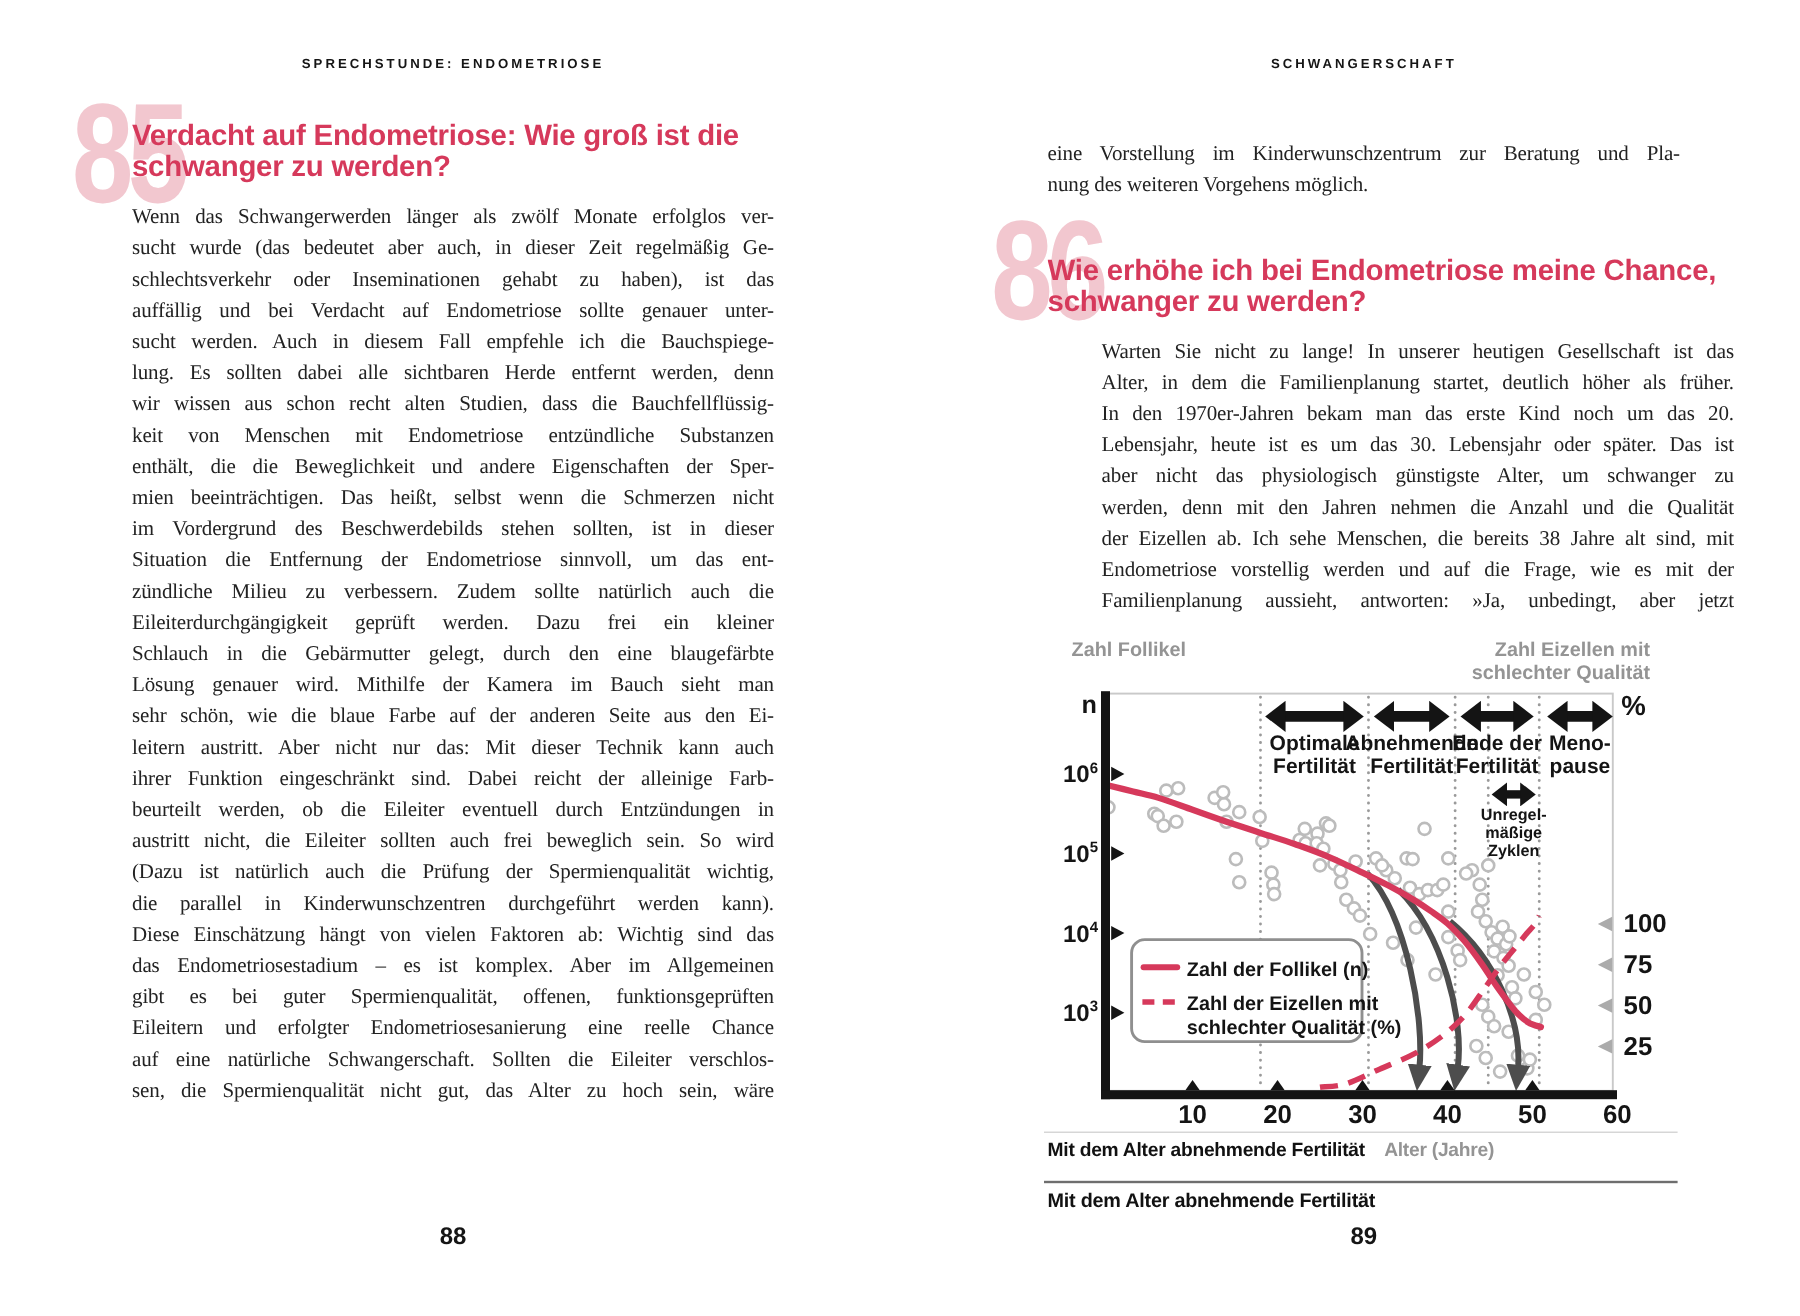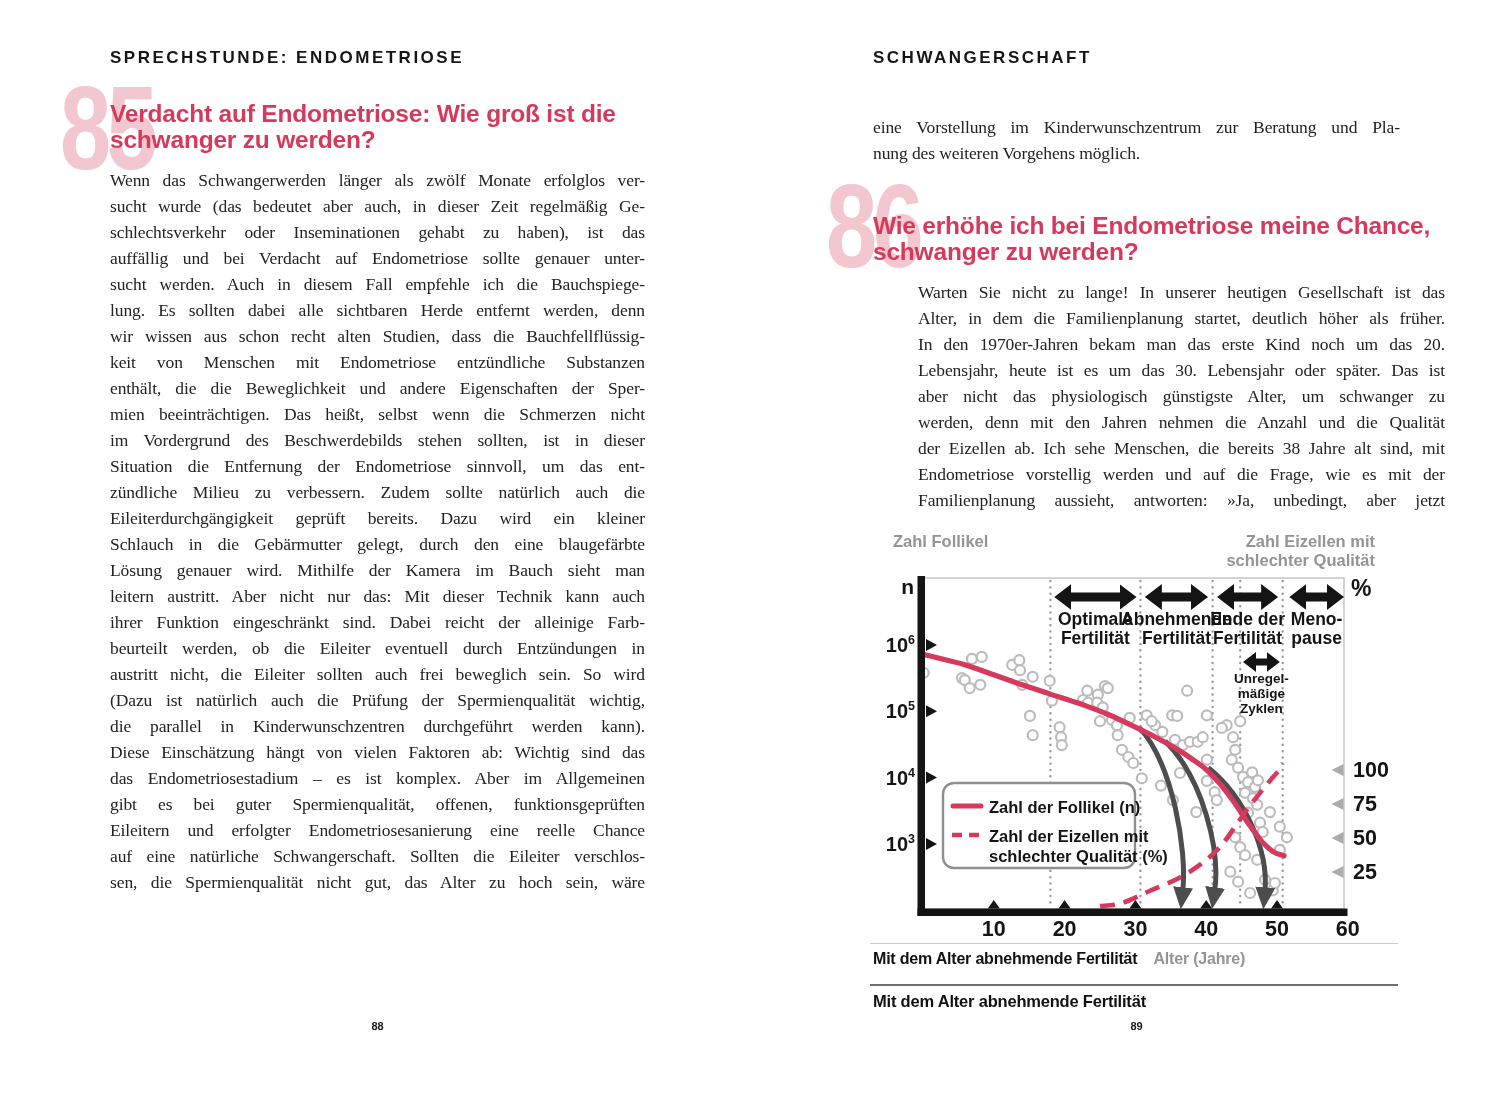--- a/index.html
+++ b/index.html
@@ -2,37 +2,37 @@
 <html style="--accent: #d6395b; --pink: #f2c7cf; --graylab: #949494;"><head>
 <meta charset="utf-8">
 <style>
   :root{
     --accent:#d6395b; --pink:#f2c7cf; --ink:#1c1c1c; --graylab:#949494;
   }
   html,body{margin:0;padding:0;}
   body{width:1500px;height:1097px;background:#fff;position:relative;overflow:hidden;
        font-family:"Liberation Sans",sans-serif;color:var(--ink);}
   .abs{position:absolute;}
-  .running-head{top:48px;font-size:17px;font-weight:700;letter-spacing:2.5px;text-align:left;color:#151515;}
+  .running-head{top:48px;font-size:11px;font-weight:700;letter-spacing:2.5px;text-align:center;color:#151515;}
   #run-left{left:110px;width:535px;}
   #run-right{left:873px;width:527px;}
   .chapnum{font-weight:700;font-size:118px;line-height:.85;color:var(--pink);
            letter-spacing:-6px;transform:scaleX(.78);transform-origin:left top;}
   #num85{left:60px;top:78px;}
   #num86{left:826px;top:176px;}
   .qhead{color:var(--accent);font-weight:700;font-size:24.5px;line-height:31px;letter-spacing:-.2px;}
   #qhead-left{left:110px;top:101px;width:560px;}
   #qhead-right{left:873px;top:213px;width:560px;}
   .bodycol{font-family:"Liberation Serif",serif;font-size:17.5px;color:#222;letter-spacing:-.1px;}
   #body-left{left:110px;top:167px;width:535px;}
   #intro-right{left:873px;top:114px;width:527px;}
   #body-right{left:882px;top:279px;width:527px;margin-left:36px;}
   .tline{height:26px;line-height:26px;text-align:justify;text-align-last:justify;overflow:hidden;white-space:normal;}
   .tline.plain{text-align:left;text-align-last:left;}
-  .pagenum{top:1020px;font-weight:700;font-size:11px;text-align:center;color:#151515;}
+  .pagenum{top:1020px;font-weight:700;font-size:20px;text-align:center;color:#151515;}
   #pn-left{left:110px;width:535px;}
   #pn-right{left:873px;width:527px;}
   #chart-svg{left:860px;top:520px;width:540px;height:430px;}
   .figrule{height:0;border-top:1.5px solid #cdcdcd;}
   #rule1{left:870px;top:943px;width:528px;}
   #rule2{left:870px;top:984px;width:528px;border-top:2px solid #6e6e6e;}
   .figcap{font-weight:700;font-size:16px;letter-spacing:-.2px;color:#111;display:flex;gap:16px;align-items:baseline;}
   #cap1{left:873px;top:950px;width:527px;}
   #cap1 .xaxislab{color:var(--graylab);font-weight:700;}
   #cap2{left:873px;top:992px;width:527px;font-size:16.5px;}
@@ -53,23 +53,24 @@
     <div class="tline">auffällig und bei Verdacht auf Endometriose sollte genauer unter-</div>
     <div class="tline">sucht werden. Auch in diesem Fall empfehle ich die Bauchspiege-</div>
     <div class="tline">lung. Es sollten dabei alle sichtbaren Herde entfernt werden, denn</div>
     <div class="tline">wir wissen aus schon recht alten Studien, dass die Bauchfellflüssig-</div>
     <div class="tline">keit von Menschen mit Endometriose entzündliche Substanzen</div>
     <div class="tline">enthält, die die Beweglichkeit und andere Eigenschaften der Sper-</div>
     <div class="tline">mien beeinträchtigen. Das heißt, selbst wenn die Schmerzen nicht</div>
     <div class="tline">im Vordergrund des Beschwerdebilds stehen sollten, ist in dieser</div>
     <div class="tline">Situation die Entfernung der Endometriose sinnvoll, um das ent-</div>
     <div class="tline">zündliche Milieu zu verbessern. Zudem sollte natürlich auch die</div>
-    <div class="tline">Eileiterdurchgängigkeit geprüft bereits. Dazu wird ein kleiner</div>
+    <div class="tline">Eileiterdurchgängigkeit geprüft werden. Dazu frei ein kleiner</div>
     <div class="tline">Schlauch in die Gebärmutter gelegt, durch den eine blaugefärbte</div>
     <div class="tline">Lösung genauer wird. Mithilfe der Kamera im Bauch sieht man</div>
+    <div class="tline">sehr schön, wie die blaue Farbe auf der anderen Seite aus den Ei-</div>
     <div class="tline">leitern austritt. Aber nicht nur das: Mit dieser Technik kann auch</div>
     <div class="tline">ihrer Funktion eingeschränkt sind. Dabei reicht der alleinige Farb-</div>
     <div class="tline">beurteilt werden, ob die Eileiter eventuell durch Entzündungen in</div>
     <div class="tline">austritt nicht, die Eileiter sollten auch frei beweglich sein. So wird</div>
     <div class="tline">(Dazu ist natürlich auch die Prüfung der Spermienqualität wichtig,</div>
     <div class="tline">die parallel in Kinderwunschzentren durchgeführt werden kann).</div>
     <div class="tline">Diese Einschätzung hängt von vielen Faktoren ab: Wichtig sind das</div>
     <div class="tline">das Endometriosestadium – es ist komplex. Aber im Allgemeinen</div>
     <div class="tline">gibt es bei guter Spermienqualität, offenen, funktionsgeprüften</div>
     <div class="tline">Eileitern und erfolgter Endometriosesanierung eine reelle Chance</div>

